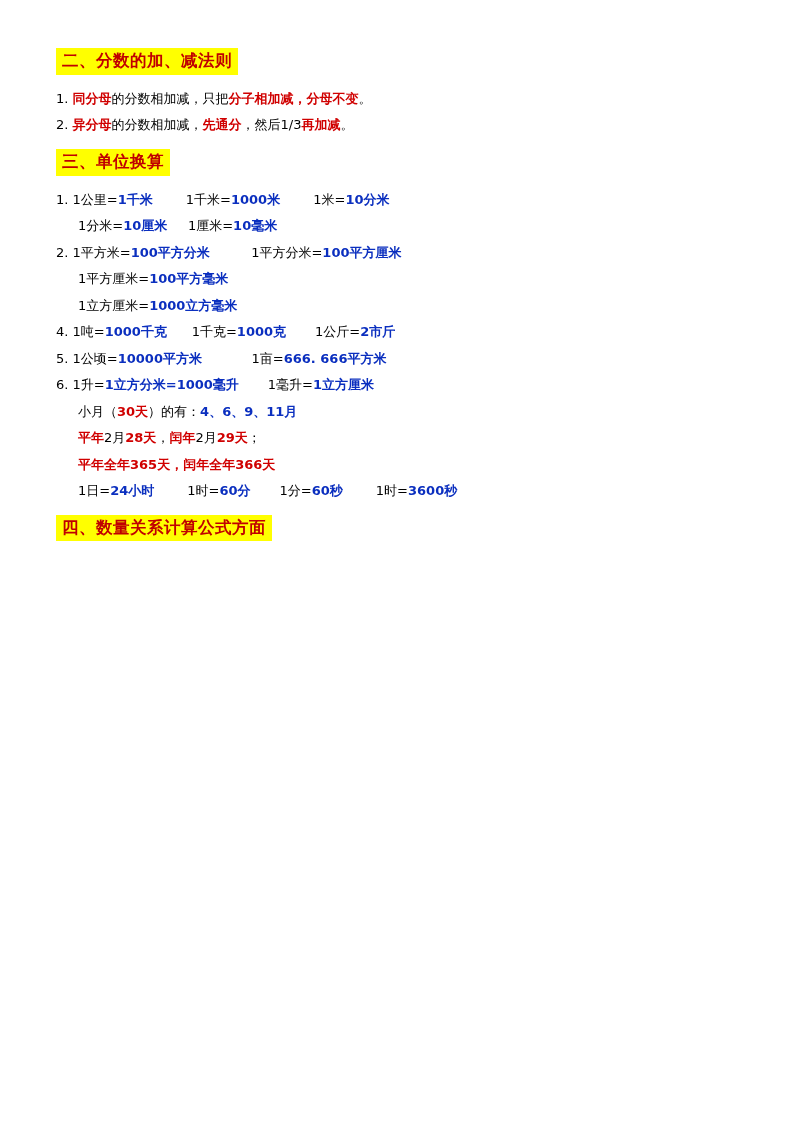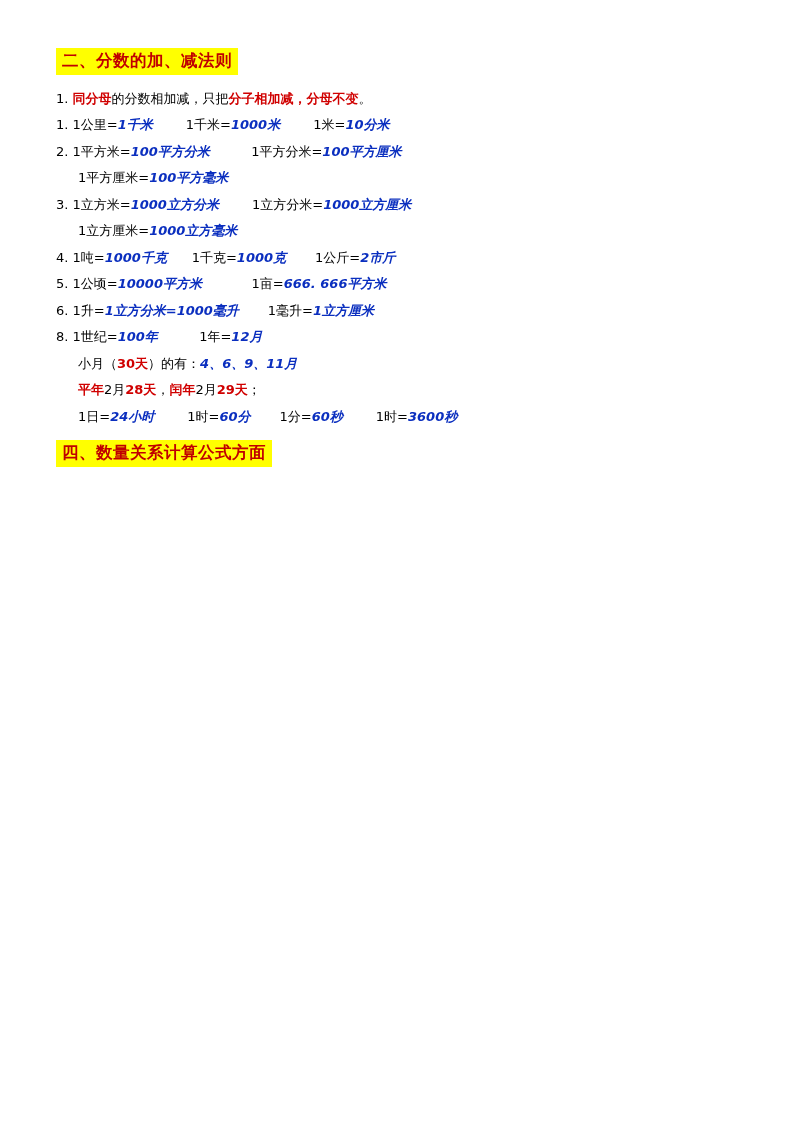--- a/index.html
+++ b/index.html
@@ -38,41 +38,43 @@
 
   .line {
     font-size: 13px;
     line-height: 1.5;
     margin: 0 0 7px 0;
     white-space: pre;
     color: #000;
   }
   .line.indent { padding-left: 22px; }
   .red { color: #d00000; font-weight: bold; }
-  .blue { color: #0b2fbf; font-weight: bold; font-style: italic; }
+  .blue { color: #0b2fbf; font-weight: bold; }
   .blk { color: #000000; }
 </style>
 </head>
 <body>
 
 <div class="page">
   <div id="sections-root">
       <div class="head-wrap first"><div class="section-head">二、分数的加、减法则</div></div>
       <div>
         <div class="line"><span class="blk">1. </span><span class="red">同分母</span><span class="blk">的分数相加减，只把</span><span class="red">分子相加减，分母不变</span><span class="blk">。</span></div>
+        <div class="line"><span class="blk">2. </span><span class="red">异分母</span><span class="blk">的分数相加减，</span><span class="red">先通分</span><span class="blk">，然后1/3</span><span class="red">再加减</span><span class="blk">。</span></div>
       </div>
+      <div class="head-wrap"><div class="section-head">三、单位换算</div></div>
       <div>
         <div class="line"><span class="blk">1. 1公里=</span><span class="blue">1千米</span><span class="blk">        1千米=</span><span class="blue">1000米</span><span class="blk">        1米=</span><span class="blue">10分米</span></div>
+        <div class="line indent"><span class="blk">1分米=</span><span class="blue">10厘米</span><span class="blk">     1厘米=</span><span class="blue">10毫米</span></div>
         <div class="line"><span class="blk">2. 1平方米=</span><span class="blue">100平方分米</span><span class="blk">          1平方分米=</span><span class="blue">100平方厘米</span></div>
         <div class="line indent"><span class="blk">1平方厘米=</span><span class="blue">100平方毫米</span></div>
-        <div class="line"><span class="blk">3. 1立方米=</span><span class="blue">1000立方分米</span><span class="blk">        1立方分米=</span><span class="blue">1000立方厘米</span></div>
         <div class="line indent"><span class="blk">1立方厘米=</span><span class="blue">1000立方毫米</span></div>
         <div class="line"><span class="blk">4. 1吨=</span><span class="blue">1000千克</span><span class="blk">      1千克=</span><span class="blue">1000克</span><span class="blk">       1公斤=</span><span class="blue">2市斤</span></div>
         <div class="line"><span class="blk">5. 1公顷=</span><span class="blue">10000平方米</span><span class="blk">            1亩=</span><span class="blue">666. 666平方米</span></div>
         <div class="line"><span class="blk">6. 1升=</span><span class="blue">1立方分米=1000毫升</span><span class="blk">       1毫升=</span><span class="blue">1立方厘米</span></div>
-        <div class="line"><span class="blk">8. 1世纪=</span><span class="blue">100年</span><span class="blk">          1年=</span><span class="blue">12月</span></div>
         <div class="line indent"><span class="blk">小月（</span><span class="red">30天</span><span class="blk">）的有：</span><span class="blue">4、6、9、11月</span></div>
         <div class="line indent"><span class="red">平年</span><span class="blk">2月</span><span class="red">28天</span><span class="blk">，</span><span class="red">闰年</span><span class="blk">2月</span><span class="red">29天</span><span class="blk">；</span></div>
+        <div class="line indent"><span class="red">平年全年365天，闰年全年366天</span></div>
         <div class="line indent"><span class="blk">1日=</span><span class="blue">24小时</span><span class="blk">        1时=</span><span class="blue">60分</span><span class="blk">       1分=</span><span class="blue">60秒</span><span class="blk">        1时=</span><span class="blue">3600秒</span></div>
       </div>
       <div class="head-wrap"><div class="section-head">四、数量关系计算公式方面</div></div>
     </div>
 </div>
 
 </body></html>

